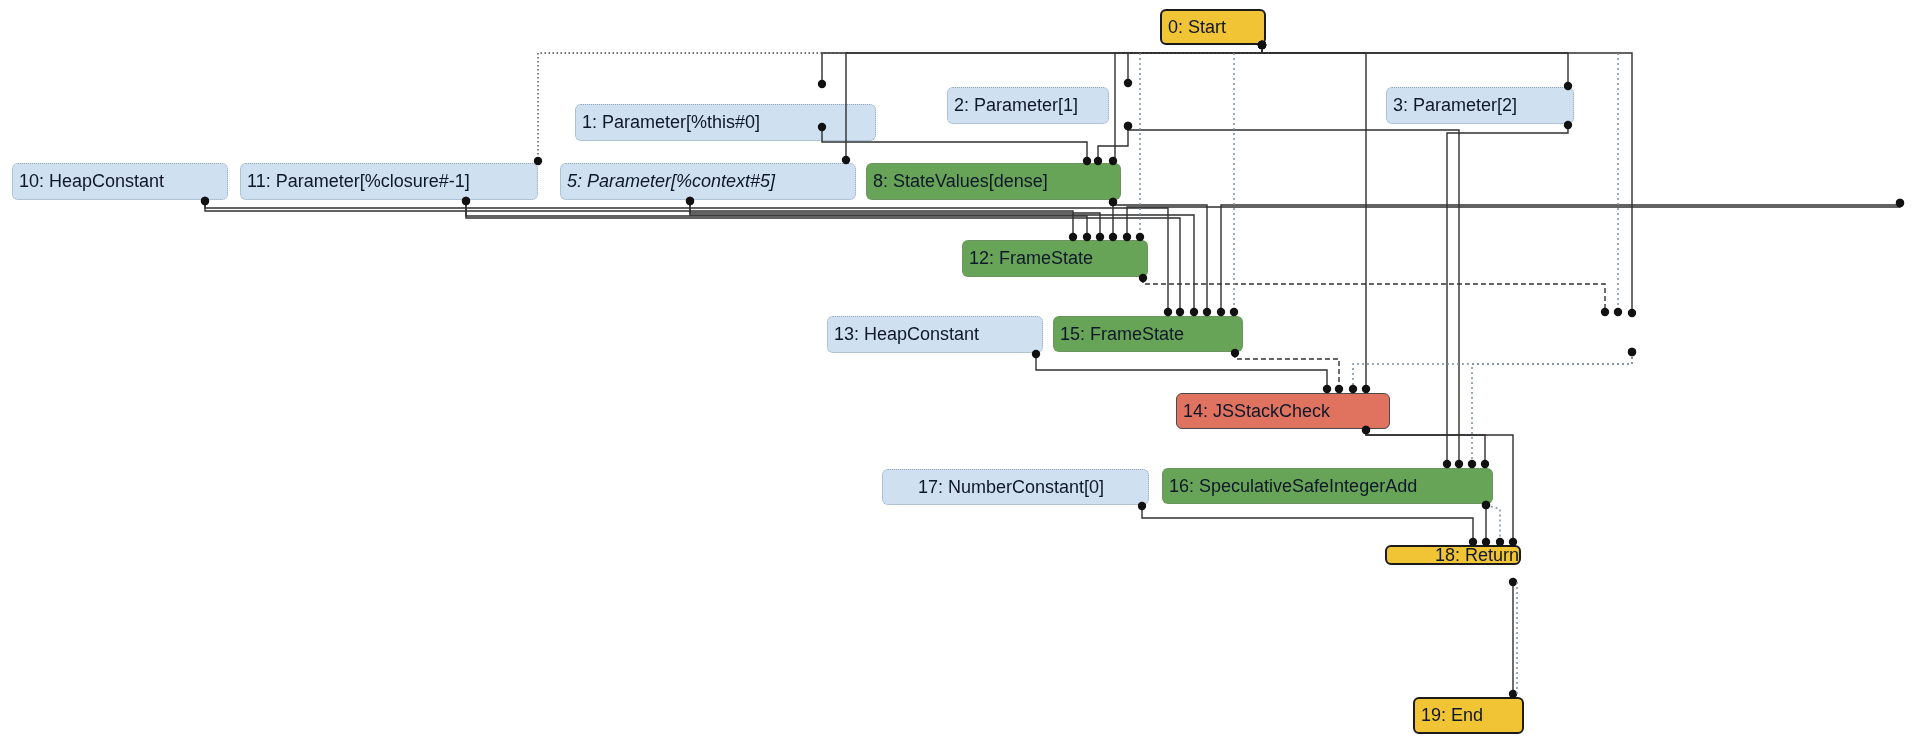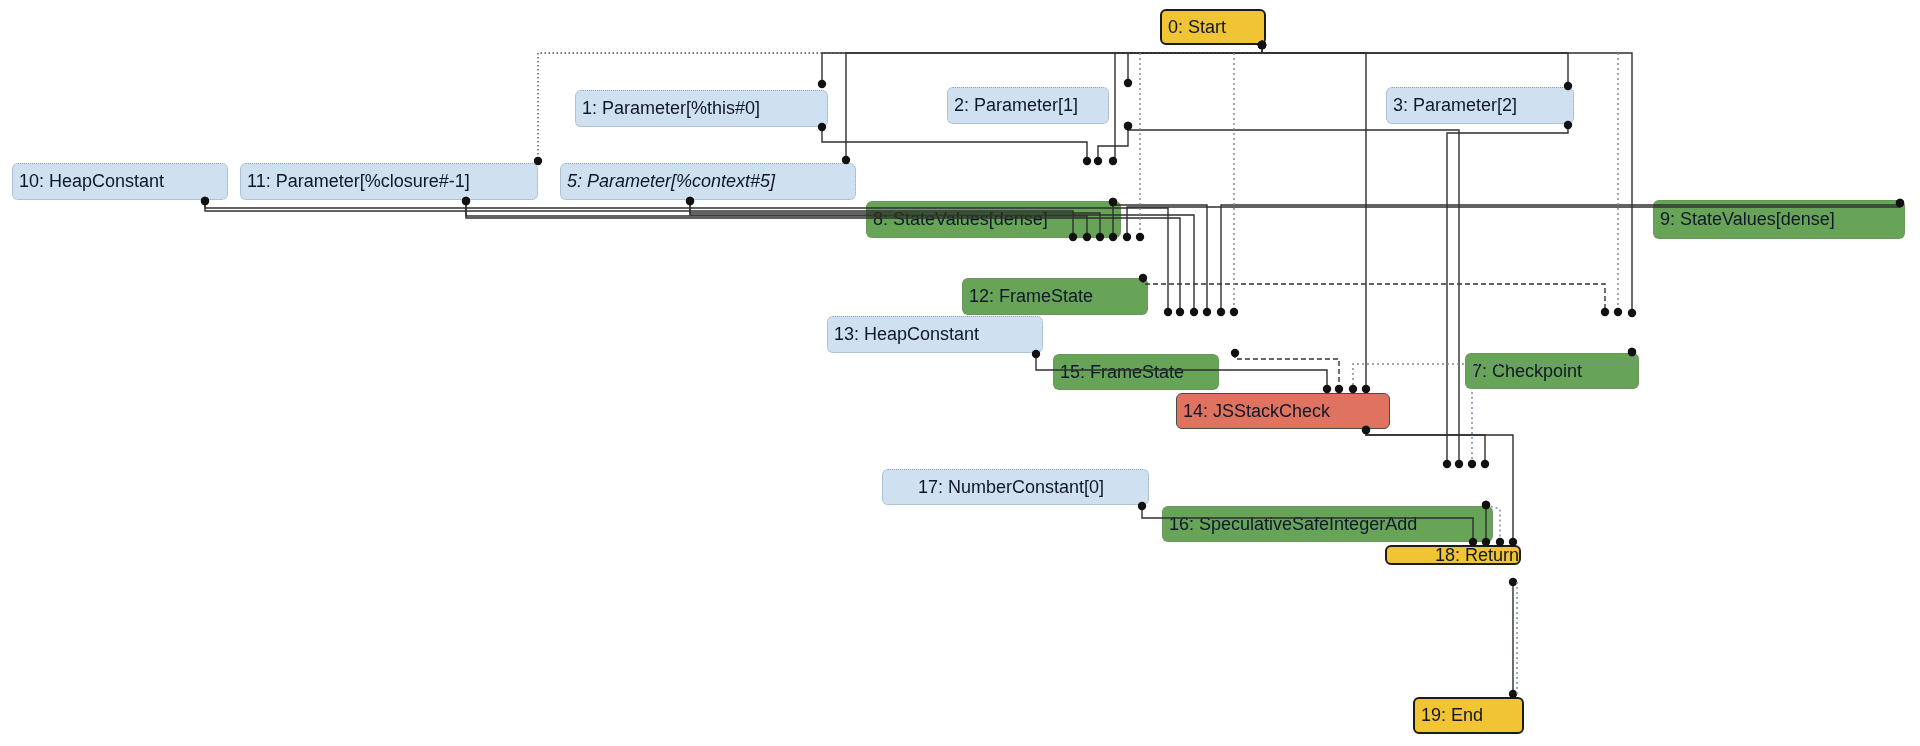--- a/index.html
+++ b/index.html
@@ -17,68 +17,62 @@
     align-items:center;
     padding-left:6px;
     font-size:18px;
     color:#0f172a;
     border-radius:6px;
     white-space:nowrap;
     z-index:1;
   }
   .node.control{ background:#f0c434; border:2px solid #1b1b1b; }
   .node.input{   background:#cfe0f1; border:1px dotted #8fa4b8; }
-  .node.effect{  background:#68a457; border:1px dotted #6f8566;margin-top:38px; }
+  .node.effect{  background:#68a457; border:1px dotted #6f8566; }
   .node.live{    background:#e07360; border:1px solid #4a4a4a; }
   #edge-layer{
     position:absolute;left:0;top:0;z-index:2;pointer-events:none;
   }
 </style>
 </head>
 <body>
 
 <div id="canvas">
     <div class="node control" style="left: 1160px; top: 9px; width: 106px; height: 36px;">
       <span>0: Start</span>
     </div>
-    <div class="node input" style="left: 575px; top: 90px; width: 253px; height: 37px; text-align: center;">
+    <div class="node input" style="left: 575px; top: 104px; width: 301px; height: 37px; text-align: center;">
       <span>1: Parameter[%this#0]</span>
     </div>
     <div class="node input" style="left: 947px; top: 87px; width: 162px; height: 37px;">
       <span>2: Parameter[1]</span>
     </div>
     <div class="node input" style="left: 1386px; top: 87px; width: 188px; height: 37px; align-items: center;">
       <span>3: Parameter[2]</span>
     </div>
     <div class="node input" style="left: 12px; top: 163px; width: 216px; height: 37px;">
       <span>10: HeapConstant</span>
     </div>
     <div class="node input" style="left: 240px; top: 163px; width: 298px; height: 37px;">
       <span>11: Parameter[%closure#-1]</span>
     </div>
     <div class="node input" style="left: 560px; top: 163px; width: 296px; height: 37px; font-style: italic;">
       <span>5: Parameter[%context#5]</span>
     </div>
     <div class="node effect" style="left: 866px; top: 163px; width: 255px; height: 37px;">
       <span>8: StateValues[dense]</span>
     </div>
-    <div class="node effect" style="left: 1653px; top: 162px; width: 252px; height: 39px;">
-      <span>9: StateValues[dense]</span>
-    </div>
     <div class="node effect" style="left: 962px; top: 240px; width: 186px; height: 37px;">
       <span>12: FrameState</span>
     </div>
     <div class="node input" style="left: 827px; top: 316px; width: 216px; height: 37px;">
       <span>13: HeapConstant</span>
     </div>
-    <div class="node effect" style="left: 1053px; top: 316px; width: 166px; height: 36px;">
+    <div class="node effect" style="left: 1053px; top: 316px; width: 190px; height: 36px;">
       <span>15: FrameState</span>
-    </div>
-    <div class="node effect" style="left: 1465px; top: 315px; width: 174px; height: 36px;">
-      <span>7: Checkpoint</span>
     </div>
     <div class="node live" style="left: 1160px; top: 393px; width: 214px; height: 36px; margin-left: 16px;">
       <span>14: JSStackCheck</span>
     </div>
     <div class="node input" style="left: 882px; top: 469px; width: 267px; height: 36px; padding-left: 35px;">
       <span>17: NumberConstant[0]</span>
     </div>
     <div class="node effect" style="left: 1162px; top: 468px; width: 331px; height: 36px;">
       <span>16: SpeculativeSafeIntegerAdd</span>
     </div>

